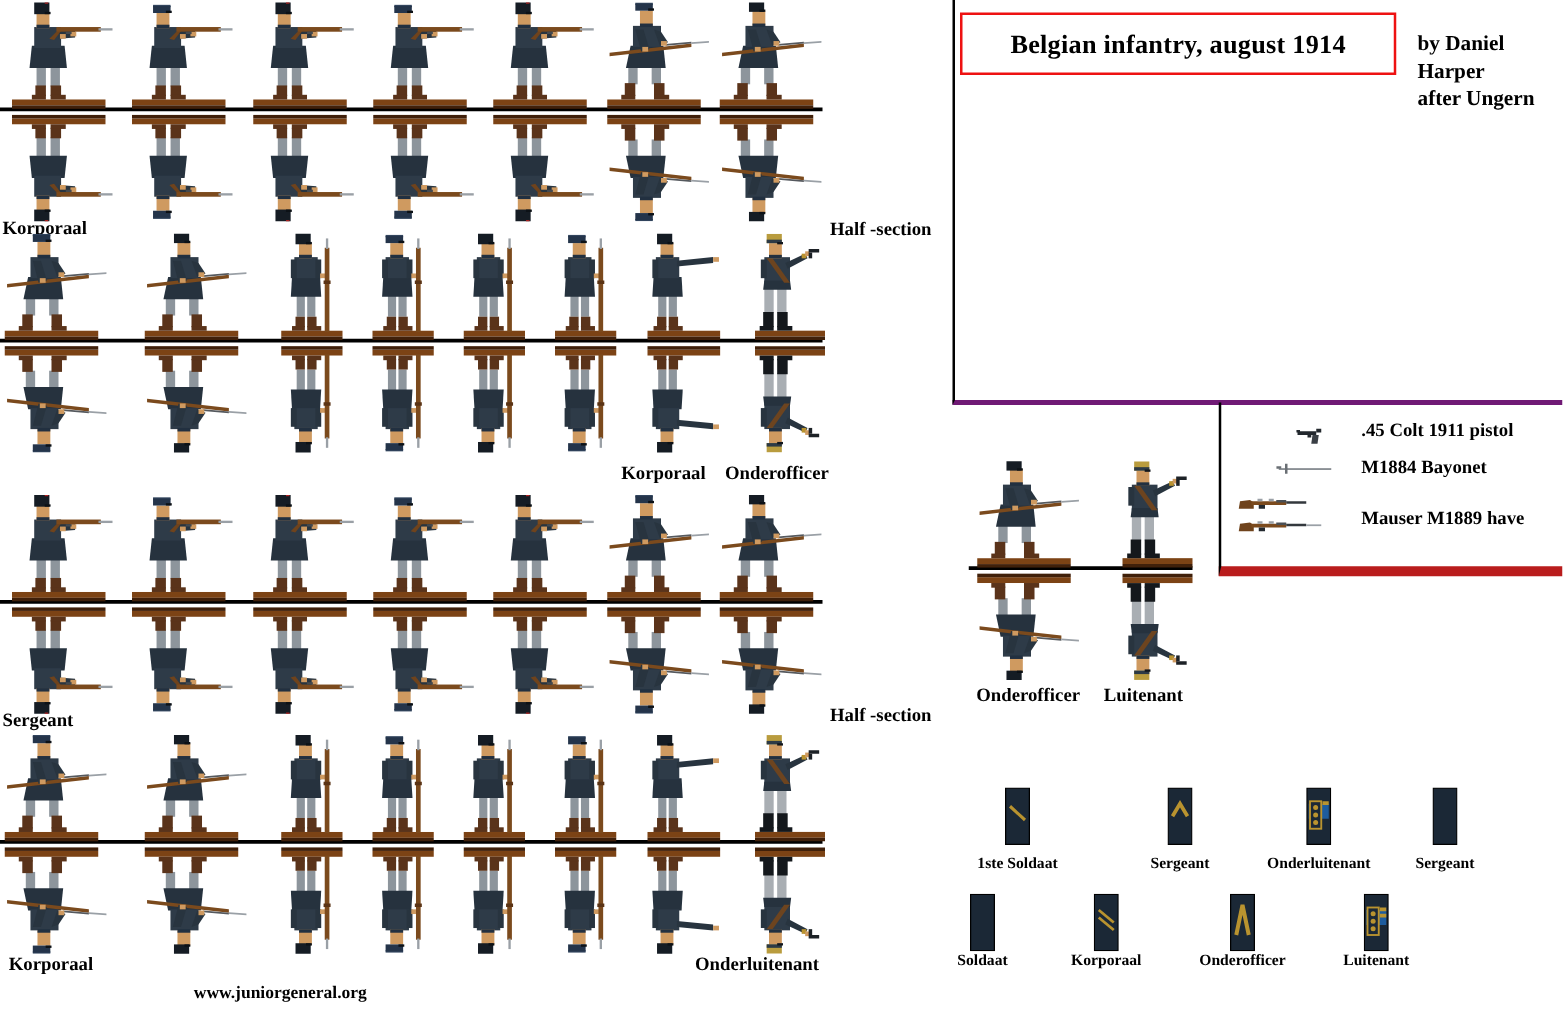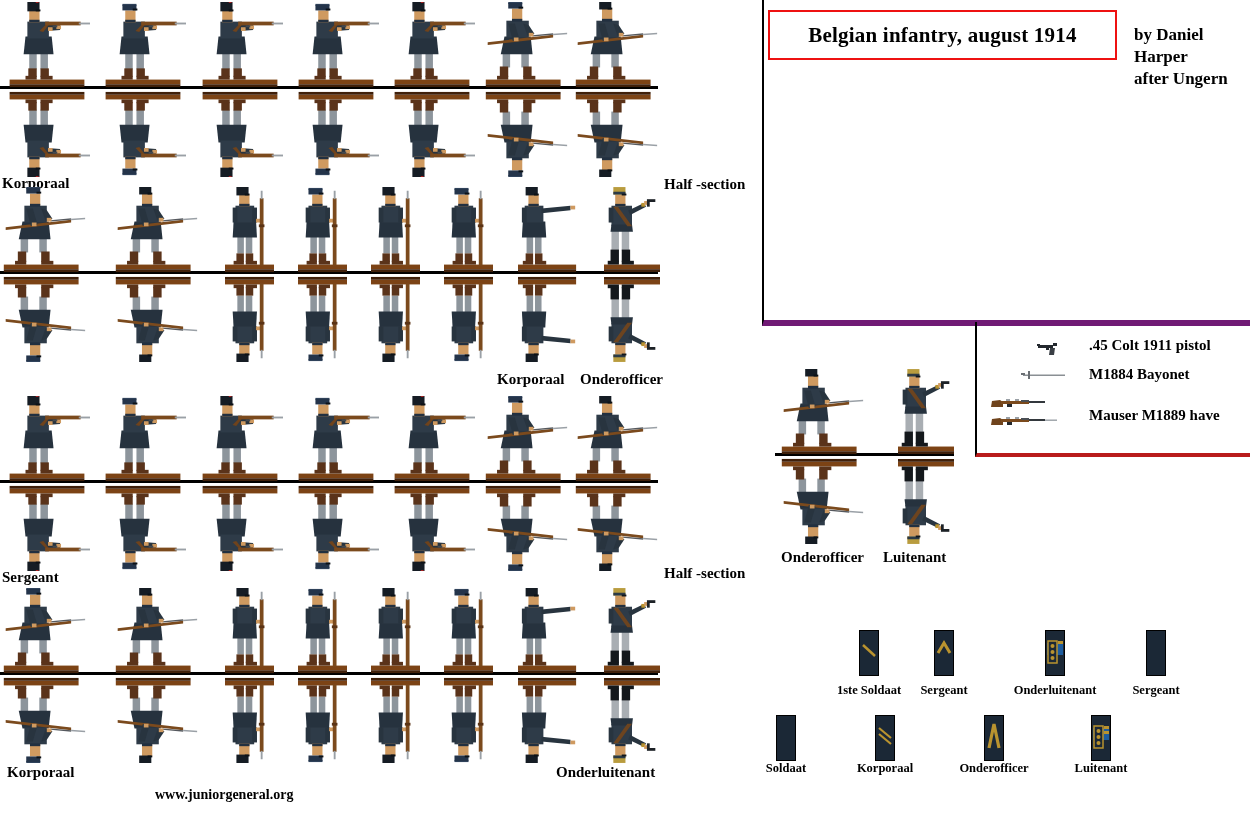--- a/index.html
+++ b/index.html
@@ -15,30 +15,30 @@
   .unit svg{display:block;}
   .unit svg.bot{transform:scaleY(-1);margin-top:3px;}
   
   #pair{position:absolute;left:778px;top:369px;width:176px;height:175px;}
   #pair .fold{position:absolute;top:84px;left:-3px;right:0;height:3px;background:#000;z-index:0;}
   #pair .figures{position:relative;z-index:1;display:flex;justify-content:space-between;align-items:flex-start;}
   
   .lbl{position:absolute;font-weight:bold;font-size:15px;white-space:pre;}
   
   #textbox{position:absolute;left:762px;top:0;width:486px;height:320px;
-    border-left:2px solid #000;border-bottom:6px solid #701a75;}
+    border-left:2px solid #000;border-bottom:4px solid #701a75;}
   #titlebox{position:absolute;left:4px;top:10px;width:345px;height:46px;
     border:2px solid #ee1111;display:flex;align-items:center;justify-content:center;}
   #titlebox .t{font-weight:bold;font-size:21px;letter-spacing:.2px;}
   #byline{position:absolute;left:370px;top:24px;width:118px;font-weight:bold;font-size:17px;line-height:22px;}
   #paras{position:absolute;left:8px;top:80px;width:356px;}
   #paras p{margin:0 0 13px 0;font-weight:bold;font-size:13.5px;line-height:18px;white-space:pre-wrap;}
   
   #weapons{position:absolute;left:975px;top:322px;width:273px;height:131px;
-    border-left:2px solid #000;border-bottom:4px solid #b91c1c;text-align:right;}
+    border-left:2px solid #000;border-bottom:8px solid #b91c1c;text-align:right;}
   #weapons .wl{position:absolute;font-weight:bold;font-size:15px;white-space:nowrap;}
   #weapons .wic{position:absolute;}
   
   .ins{position:absolute;width:130px;text-align:center;}
   .ins .badge{display:block;margin:0 auto;}
   .ins .cap{font-weight:bold;font-size:12.5px;white-space:nowrap;}
   .insA .cap{margin-top:7px;}
   .insB .cap{}
   #footer{position:absolute;left:155px;top:787px;font-weight:bold;font-size:14px;}
 </style>
@@ -561,21 +561,21 @@
         <svg viewBox="28 0 60 92" width="56" height="86" class="bot">
           <use href="#pose-officer"></use>
           <use href="#hat-kepi" x="37" y="-2"></use>
         </svg>
       </div>
     </div>
 </div>
 <div class="lbl" style="left:781px;top:549px">Onderofficer</div>
 <div class="lbl" style="left:883px;top:549px">Luitenant</div>
 
-<div class="ins insA" style="left:804px;top:630px">
+<div class="ins insA" style="left:749px;top:630px">
     <div class="badge-slot" id="b00">
       <svg viewBox="0 0 20 46" width="20" height="46" class="badge">
         <rect x="0.5" y="0.5" width="19" height="45" fill="#1b2836" stroke="#000"></rect>
         <line x1="4" y1="15" x2="16" y2="26" stroke="#b9932f" stroke-width="2.5"></line>
       </svg>
     </div>
     <div class="cap">1ste Soldaat</div>
   </div>
 <div class="ins insA" style="left:879px;top:630px">
     <div class="badge-slot" id="b01">

